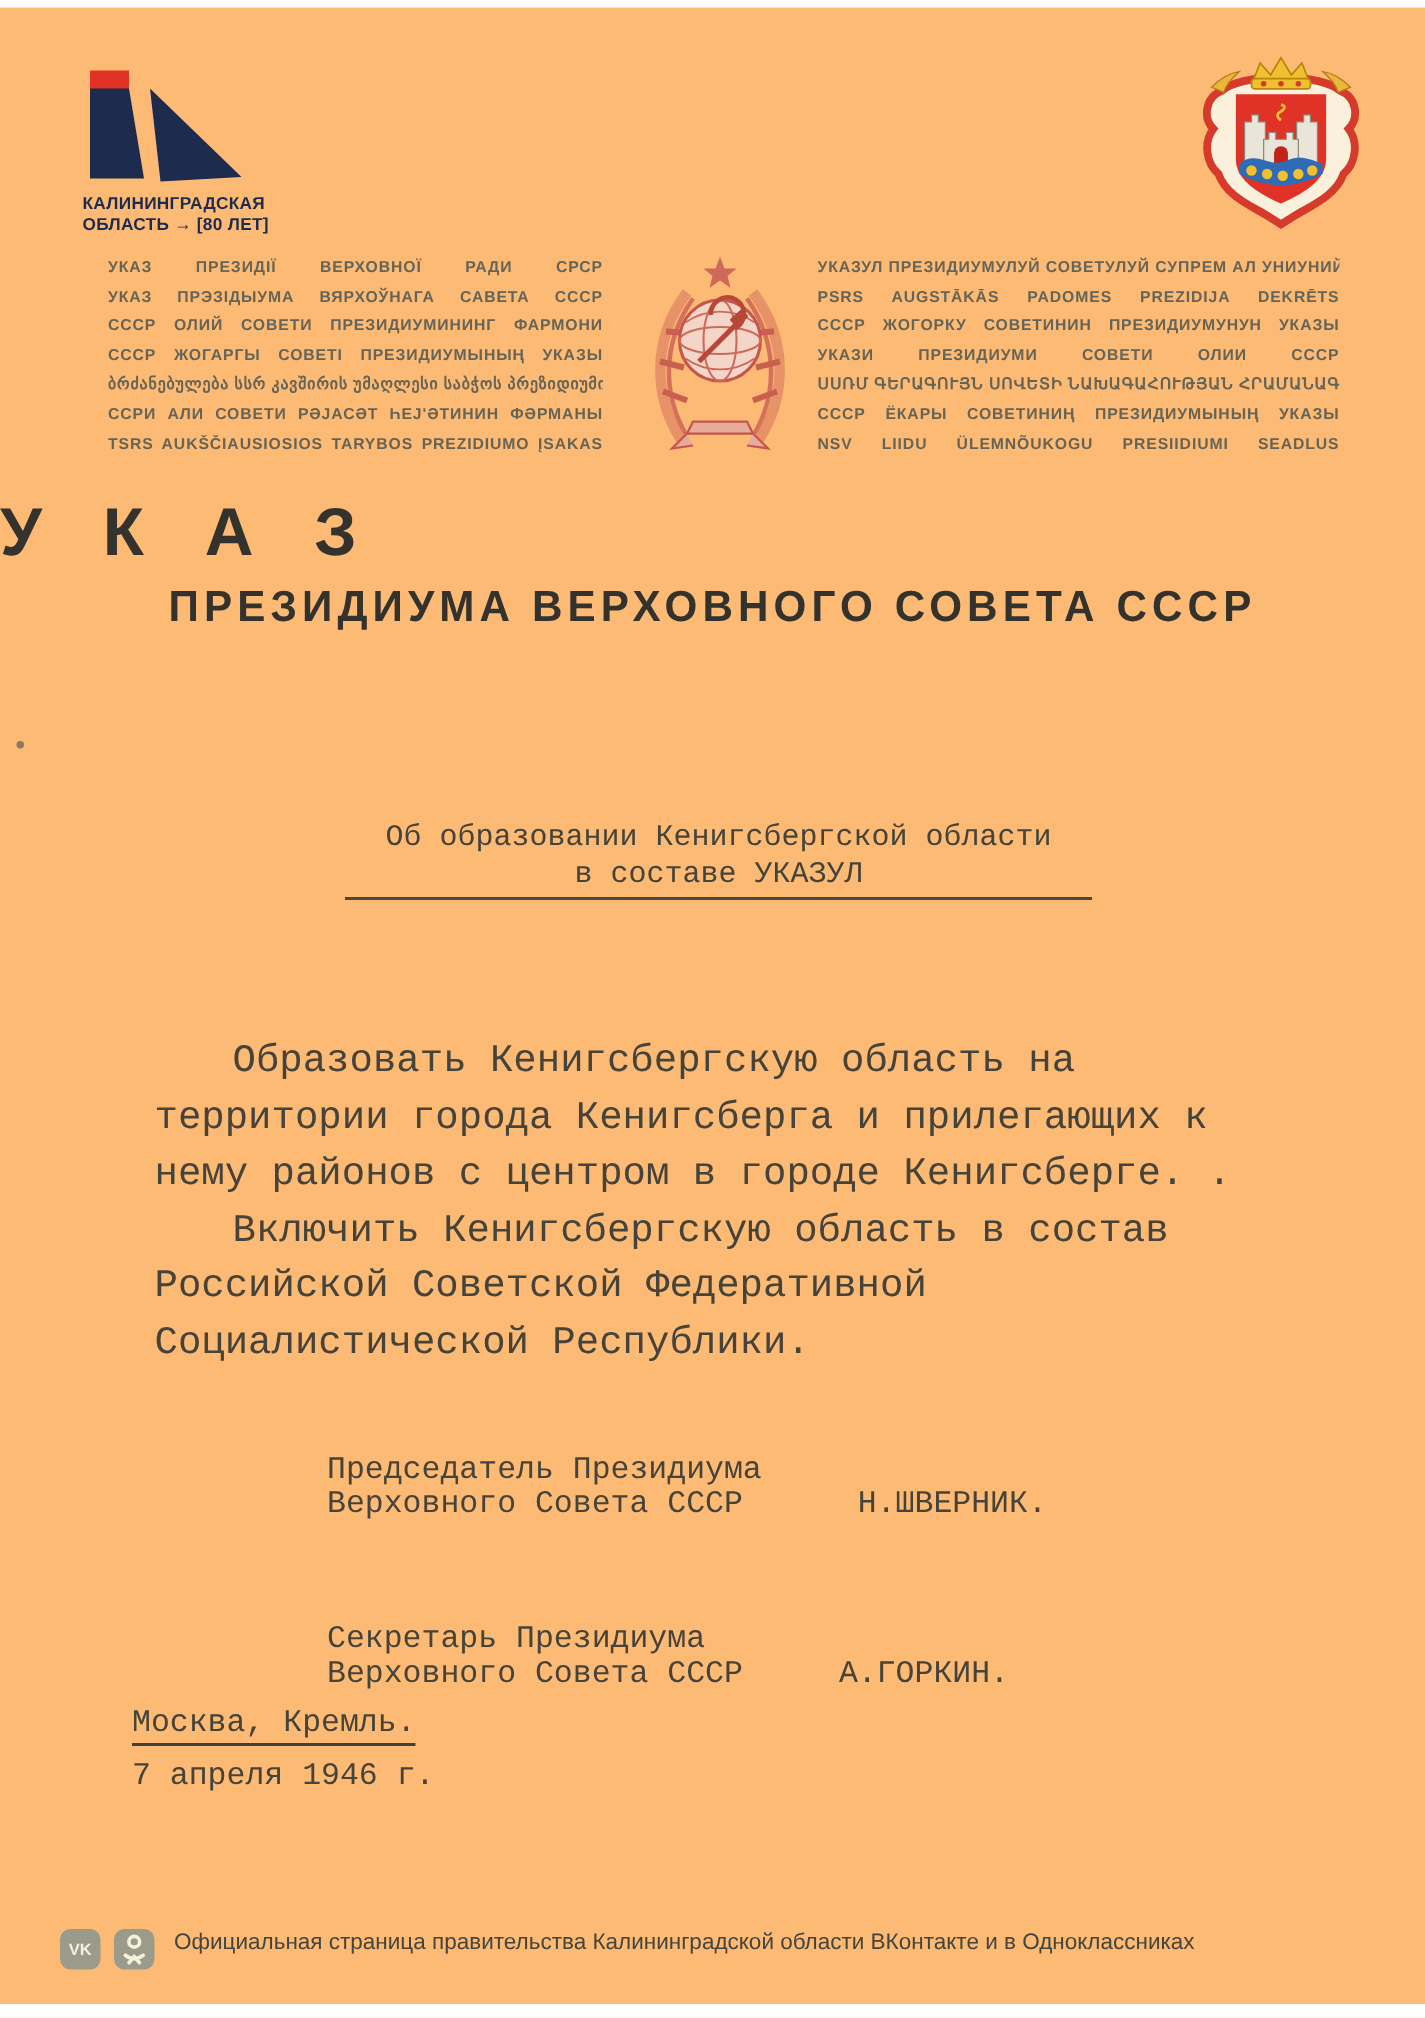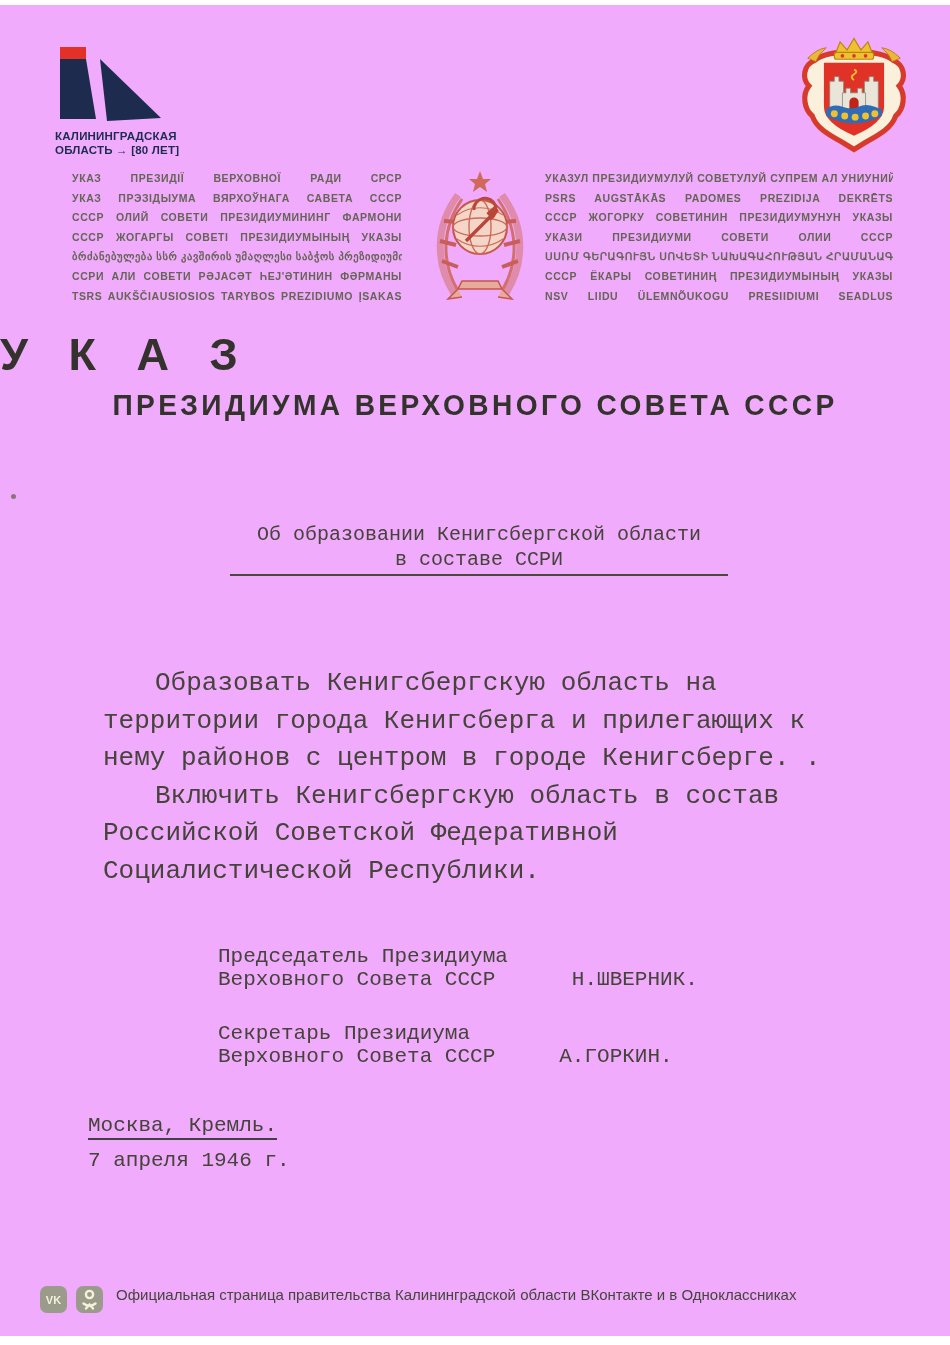--- a/index.html
+++ b/index.html
@@ -4,21 +4,21 @@
 <style>
   * { margin:0; padding:0; box-sizing:border-box; }
   html,body { background:#ffffff; }
   .page {
     position:relative; width:950px; height:1345px; margin:0 auto;
     background:#ffffff; overflow:hidden;
     font-family:"Liberation Sans", sans-serif;
   }
   .paper {
     position:absolute; left:0; right:0; top:5px; bottom:9px;
-    background:#f0abfc;
+    background:#fdba74;
   }
   
   .logo { position:absolute; left:55px; top:38px; width:130px; }
   .logo svg { display:block; }
   .logo-text {
     margin-top:6px; font-size:11.5px; line-height:14px; font-weight:bold;
     color:#1d2b4f; letter-spacing:0.2px;
   }
   
   .coa { position:absolute; left:796px; top:30px; }
@@ -35,35 +35,35 @@
   .title-main {
     position:absolute; left:0; right:0; top:324px; text-align:left;
     font-size:45px; font-weight:bold; color:#34322c; letter-spacing:14px;
   }
   .title-sub {
     position:absolute; left:0; right:0; top:384px; text-align:center;
     font-size:29px; font-weight:bold; color:#34322c; letter-spacing:3.5px;
     transform:scaleX(.97);
   }
   
-  .tw { font-family:"Liberation Mono", monospace; color:#45433a; }
+  .tw { font-family:"Liberation Mono", monospace; color:#45433a;margin-top:24px; }
   .subject {
     position:absolute; left:230px; top:517px; width:498px; text-align:center;
     font-size:20px; line-height:25px;
   }
   .subject .u { display:block; border-bottom:2px solid #4a473c; padding-bottom:2px; }
   .body-text {
     position:absolute; left:103px; top:660px; width:770px;
     font-size:26px; line-height:37.5px;
   }
   .body-text p { text-indent:52px; }
   
   .sig { position:absolute; left:218px; display:flex; align-items:flex-end; font-size:21px; line-height:23px; }
   .sig-1 { top:940px; }
-  .sig-2 { top:1017px;justify-content:flex-end; }
+  .sig-2 { top:1053px;justify-content:flex-end; }
   .sig .name { margin-left:64px; white-space:nowrap; }
   
   .place { position:absolute; left:88px; top:1109px; font-size:21px; line-height:23px; }
   .place .u { border-bottom:2px solid #404040; padding-bottom:1px; display:inline-block; }
   .place .date { margin-top:9px; }
   
   .footer { position:absolute; left:40px; top:1281px; display:flex; }
   .soc {
     width:27px; height:27px; border-radius:7px; background:#9b9b8b;
     display:flex; align-items:center; justify-content:center; margin-right:9px;
@@ -166,21 +166,21 @@
       <div>ՍՍՌՄ ԳԵՐԱԳՈՒՅՆ ՍՈՎԵՏԻ ՆԱԽԱԳԱՀՈՒԹՅԱՆ ՀՐԱՄԱՆԱԳԻՐԸ</div>
       <div>СССР ЁКАРЫ СОВЕТИНИҢ ПРЕЗИДИУМЫНЫҢ УКАЗЫ</div>
       <div>NSV LIIDU ÜLEMNÕUKOGU PRESIIDIUMI SEADLUS</div>
     </div>
 
     <div class="title-main">У К А З</div>
     <div class="title-sub">ПРЕЗИДИУМА ВЕРХОВНОГО СОВЕТА СССР</div>
 
     <div class="subject tw">
       <span>Об образовании Кенигсбергской области</span>
-      <span class="u">в составе ССРИ</span>
+      <span class="u">в составе УКАЗУЛ</span>
     </div>
 
     <div class="body-text tw">
       <p>Образовать Кенигсбергскую область на территории города Кенигсберга и прилегающих к нему районов с центром в городе Кенигсберге. .</p>
       <p>Включить Кенигсбергскую область в состав Российской Советской Федеративной Социалистической Республики.</p>
     </div>
 
     <div class="sig sig-1 tw">
       <div>
         <div>Председатель Президиума</div>

